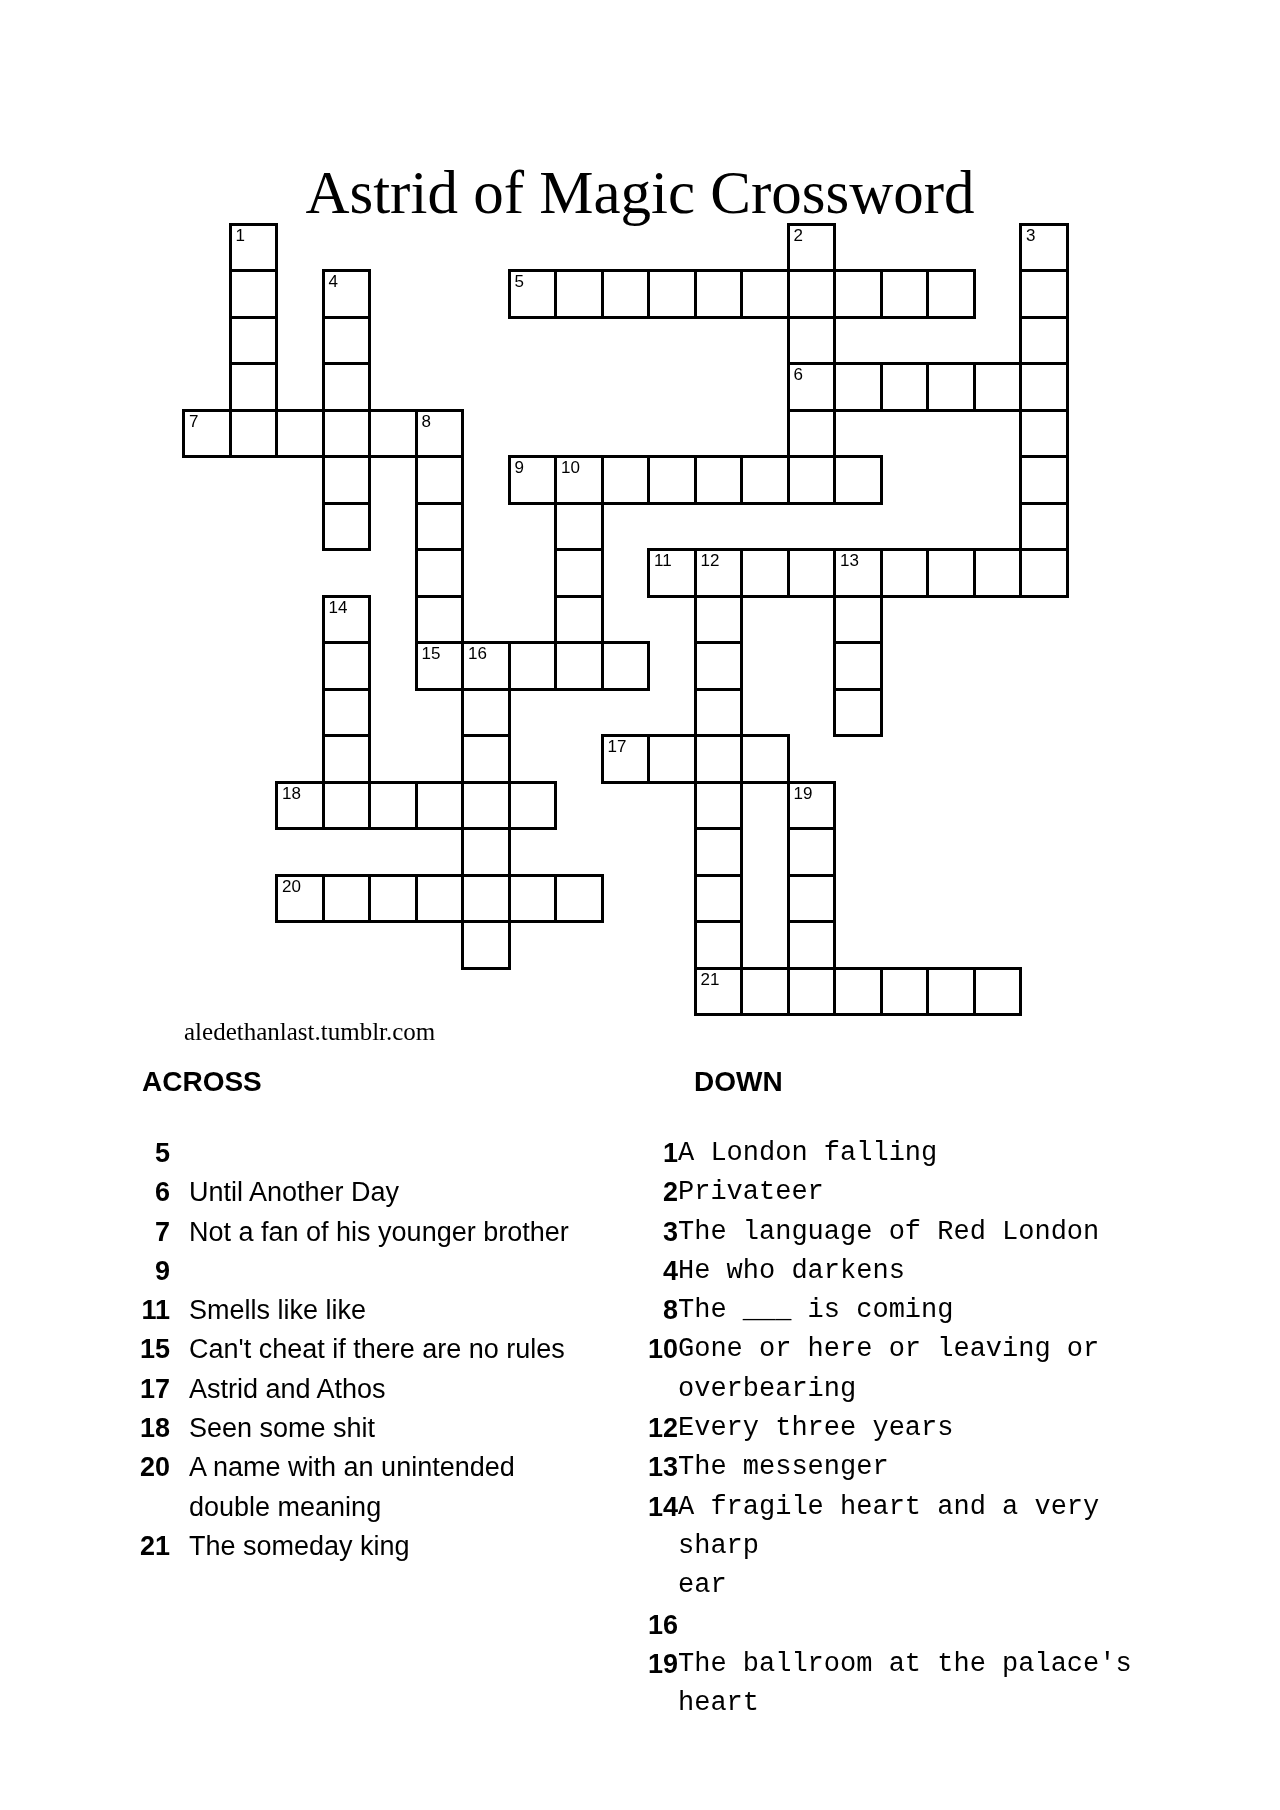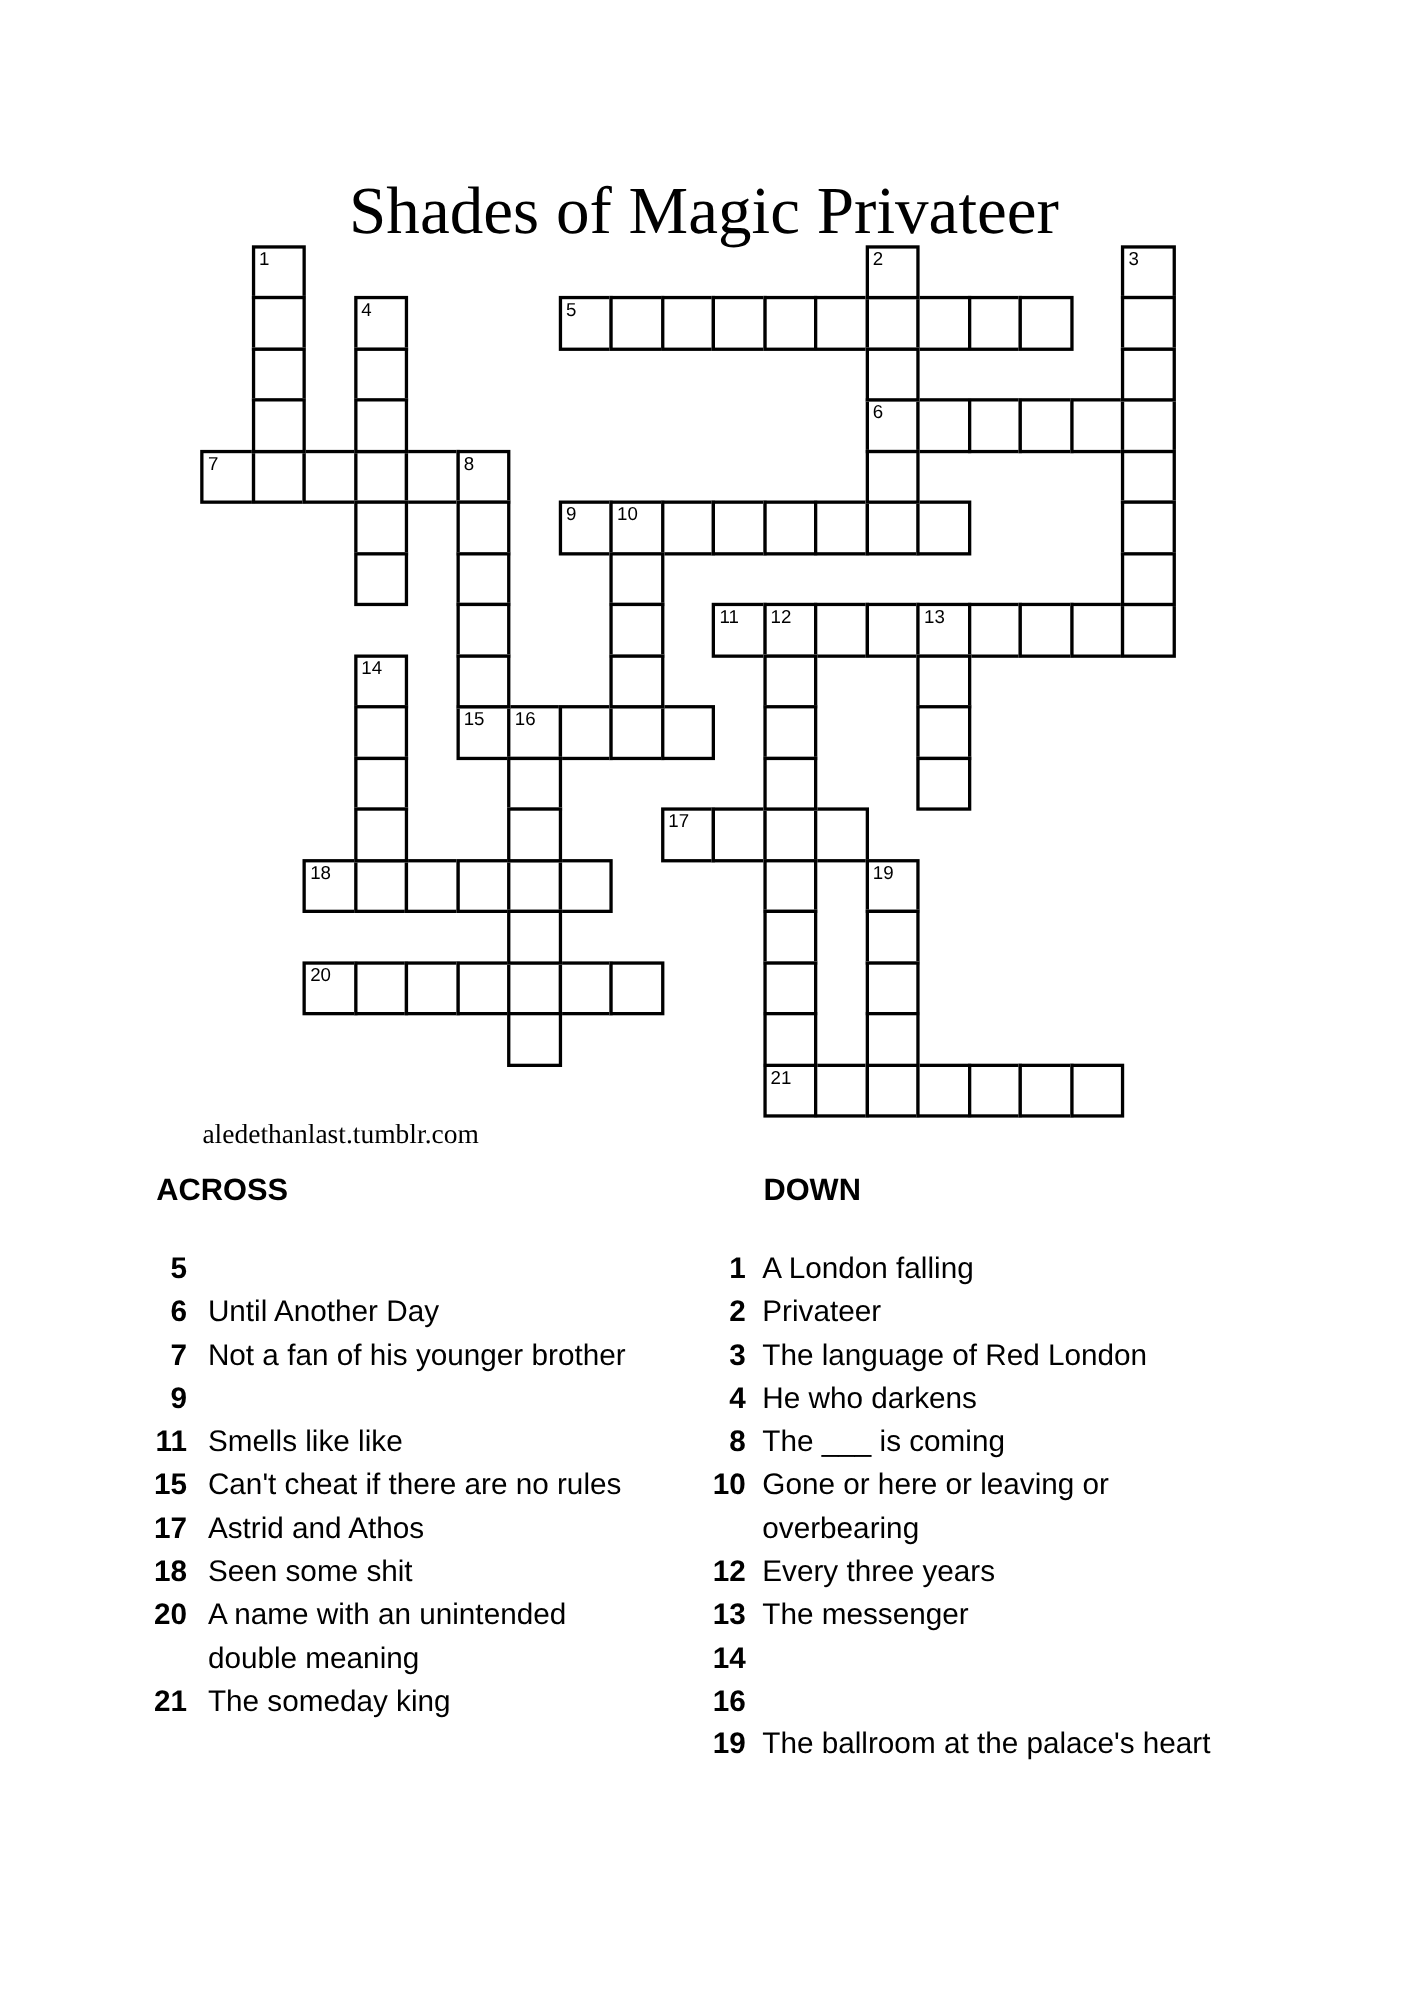--- a/index.html
+++ b/index.html
@@ -31,27 +31,27 @@
   #across-header{left:142px;top:1066px;}
   #down-header{left:694px;top:1066px;}
   .clue-list{position:absolute;}
   #across-clues{left:130px;top:1134px;}
   #down-clues{left:628px;top:1134px;}
   .clue{display:flex;align-items:flex-start;font-size:27px;line-height:39.3px;}
   .clue .num{font-weight:700;text-align:right;flex:none;}
   #across-clues .num{width:40px;}
   #across-clues .txt{margin-left:19px;width:405px;}
   #down-clues .num{width:50px;}
-  #down-clues .txt{margin-left:15px;width:458px;}
+  #down-clues .txt{width:458px;font-family:Liberation Mono, monospace;}
   .clue .txt{white-space:pre-line;}
 </style>
 </head>
 <body>
 
-<h1 class="page-title">Shades of Magic Privateer</h1>
+<h1 class="page-title">Astrid of Magic Crossword</h1>
 
 <div id="grid-layer">
     <div class="cell" style="left: 507.5px; top: 269px; width: 49.5px; height: 49.5px;">
       <span class="cell-num">5</span>
     </div>
     <div class="cell" style="left: 554px; top: 269px; width: 49.5px; height: 49.5px;"></div>
     <div class="cell" style="left: 600.5px; top: 269px; width: 49.5px; height: 49.5px;"></div>
     <div class="cell" style="left: 647px; top: 269px; width: 49.5px; height: 49.5px;"></div>
     <div class="cell" style="left: 693.5px; top: 269px; width: 49.5px; height: 49.5px;"></div>
     <div class="cell" style="left: 740px; top: 269px; width: 49.5px; height: 49.5px;"></div>
@@ -281,20 +281,22 @@
     <div class="clue">
       <span class="num">12</span>
       <span class="txt">Every three years</span>
     </div>
     <div class="clue">
       <span class="num">13</span>
       <span class="txt">The messenger</span>
     </div>
     <div class="clue">
       <span class="num">14</span>
+      <span class="txt">A fragile heart and a very sharp
+ear</span>
     </div>
     <div class="clue">
       <span class="num">16</span>
     </div>
     <div class="clue">
       <span class="num">19</span>
       <span class="txt">The ballroom at the palace's heart</span>
     </div>
   </div>
 

